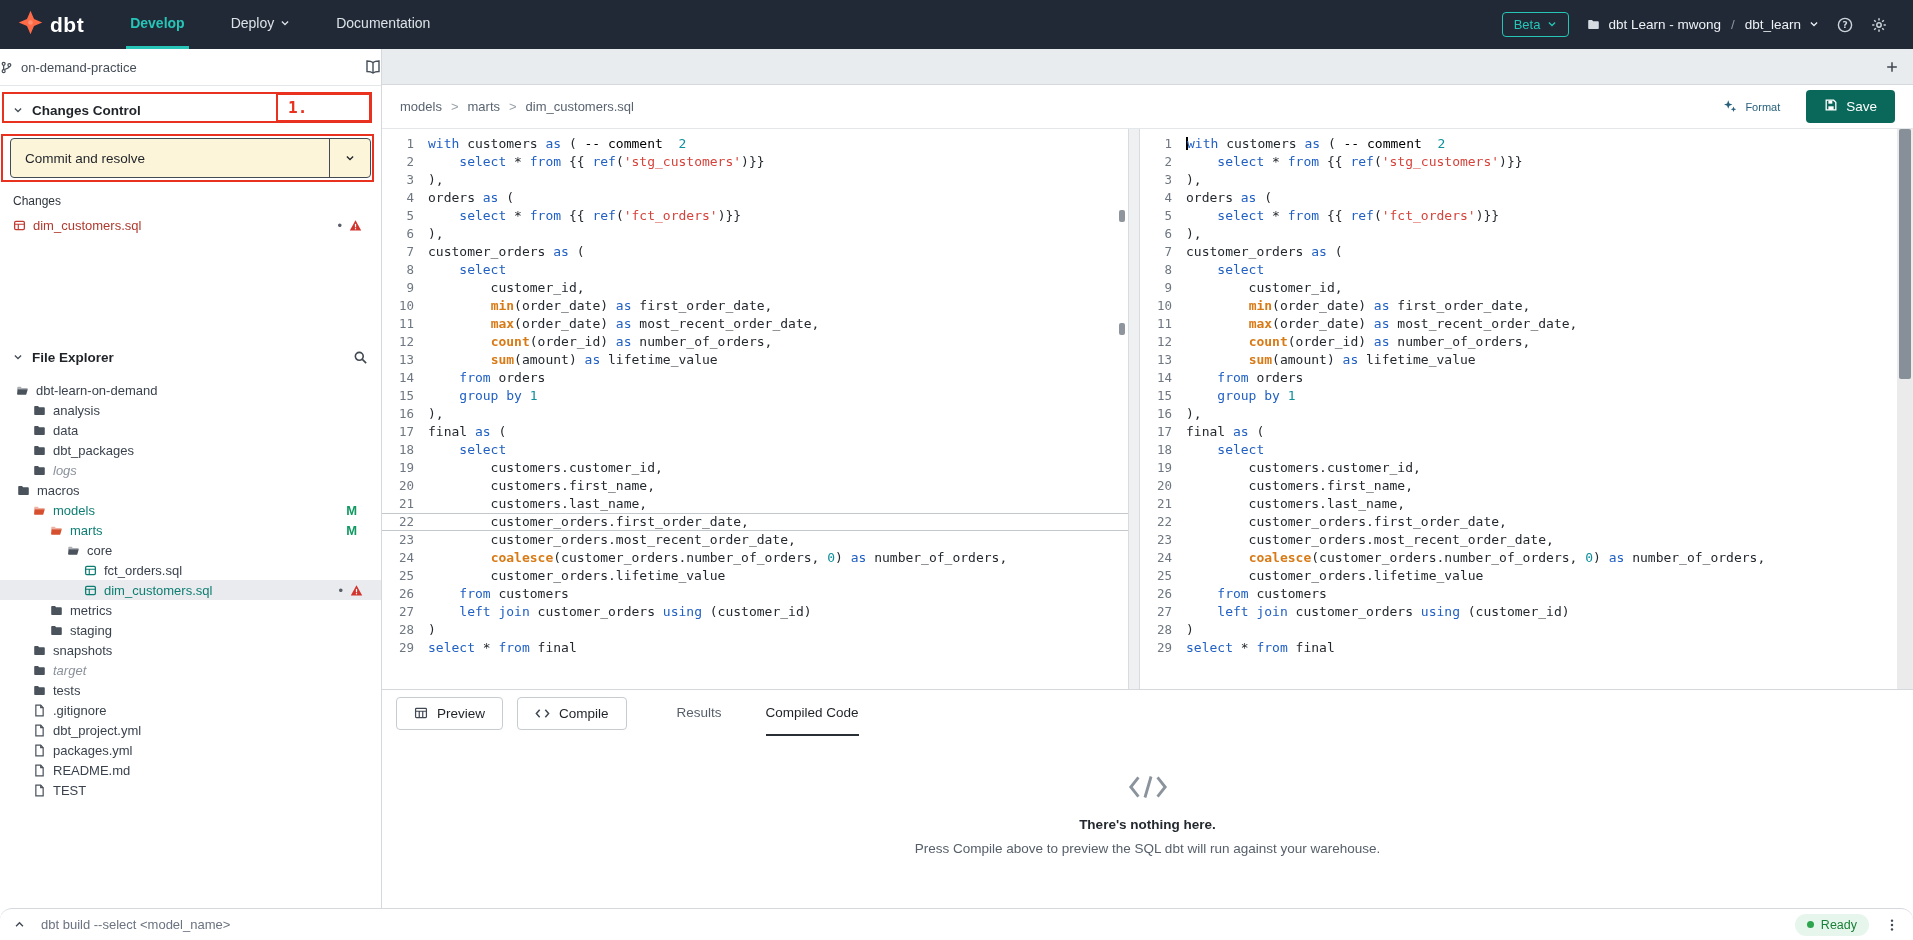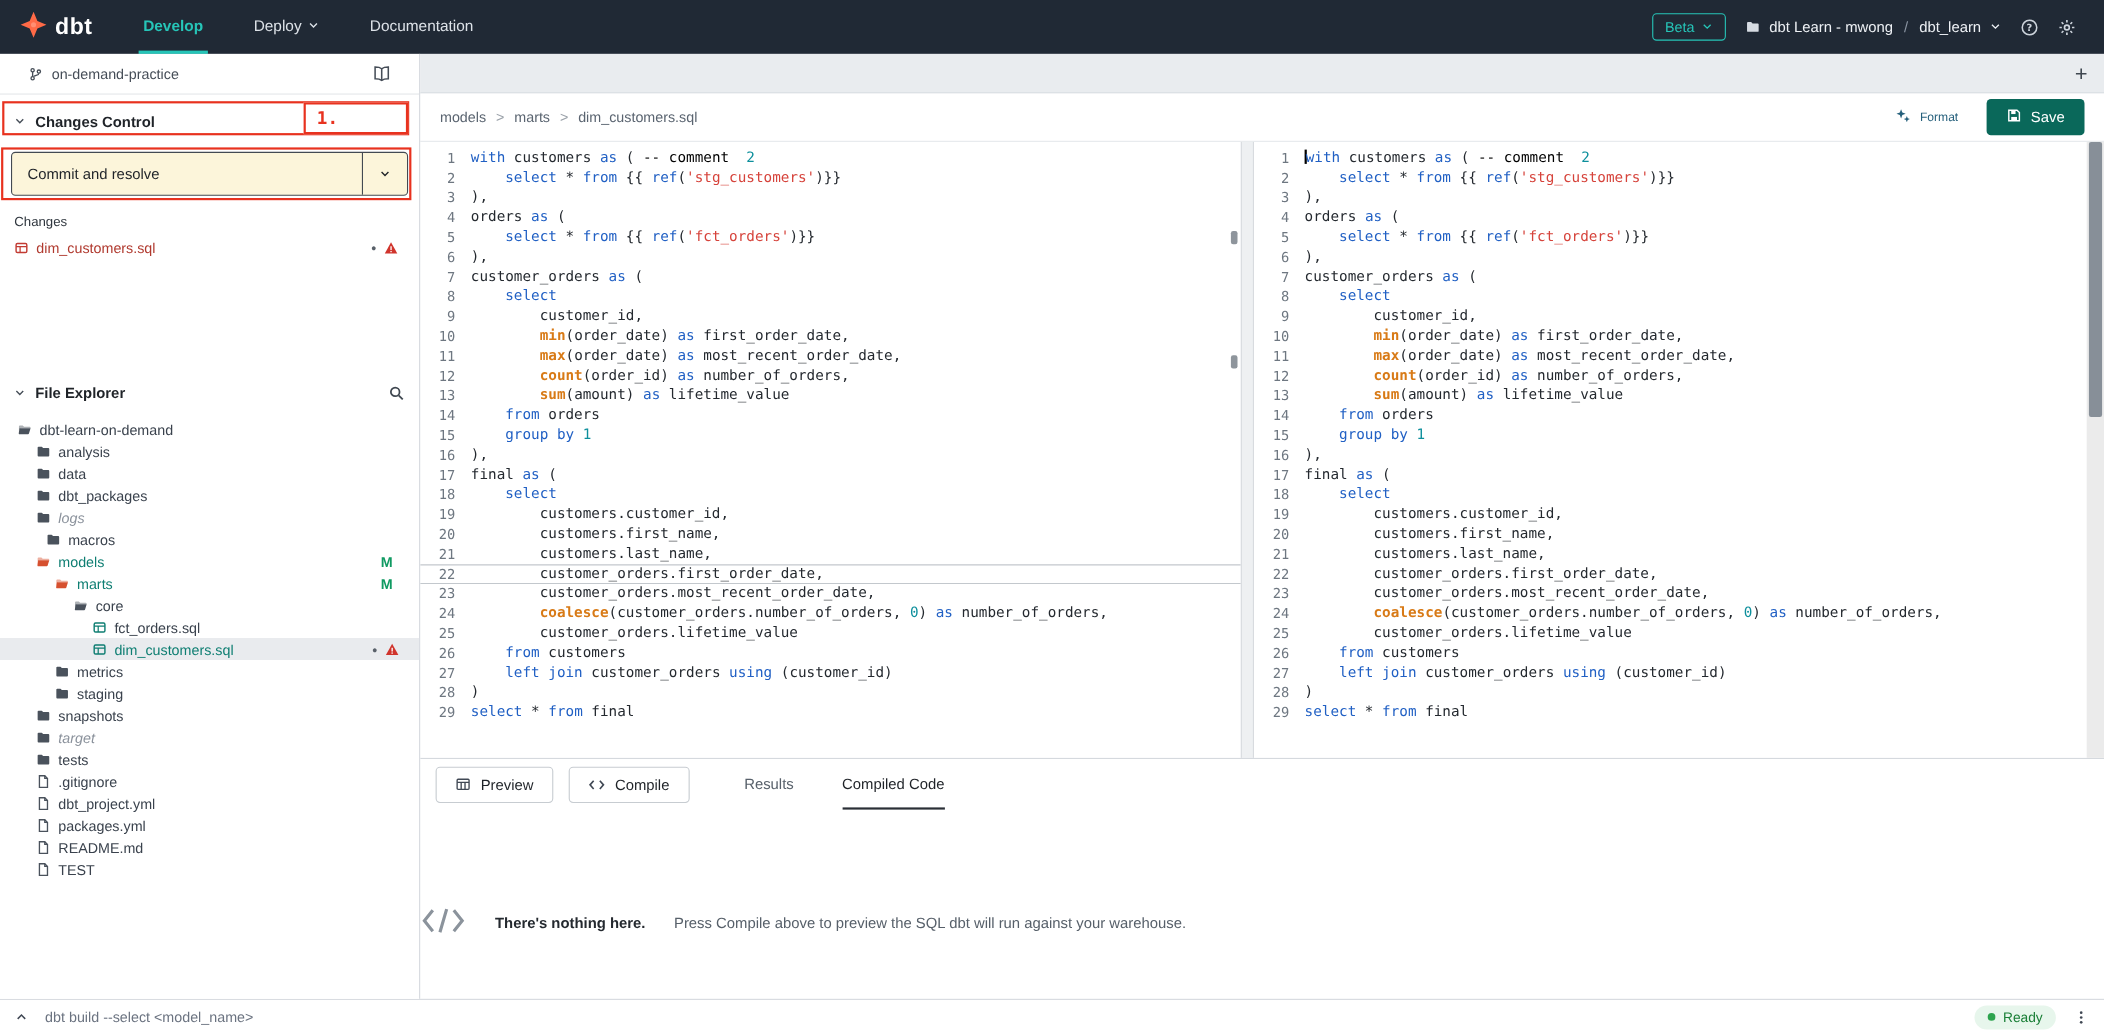--- a/index.html
+++ b/index.html
@@ -20,21 +20,21 @@
   .acct { display:flex; align-items:center; gap:8px; color:#eef1f5; font-size:13.5px; }
   .acct .sep { color:#8b95a3; padding:0 2px; }
   .acct-icon { color:#d6dbe2; display:flex; }
   .nav-tool { color:#cdd4dc; display:flex; align-items:center; cursor:pointer; }
 
   
   .body-row { flex:1 1 auto; display:flex; min-height:0; }
 
   
   .sidebar { width:382px; flex:0 0 382px; border-right:1px solid #d5d9de; position:relative; background:#fff; }
-  .branch-row { height:37px; display:flex; align-items:center; gap:8px; padding:0 26px; border-bottom:1px solid #e4e7ea; color:#454d57; }
+  .branch-row { height:37px; display:flex; align-items:center; gap:8px; padding:0 0; border-bottom:1px solid #e4e7ea; color:#454d57; }
   .branch-name { font-size:13px; color:#454d57; }
   .branch-row .spacer { flex:1; }
   .vc-header { margin-top:10px; height:28px; display:flex; align-items:center; gap:9px; padding:0 13px; }
   .section-title { font-size:13.5px; font-weight:bold; color:#1f2328; }
   .chev-ic { display:flex; color:#454d57; }
   .commit-btn { margin:14px 10px 0 10px; height:40px; background:#fcf5da; border:1px solid #434a52; border-radius:4px; display:flex; align-items:center; cursor:pointer; }
   .commit-label { flex:1; padding-left:14px; font-size:13.5px; color:#1f2328; }
   .commit-divider { width:1px; align-self:stretch; background:#434a52; }
   .commit-chev { width:40px; display:flex; align-items:center; justify-content:center; color:#1f2328; }
   .changes-label { margin:16px 13px 6px 13px; font-size:12px; color:#2e353d; }
@@ -97,27 +97,27 @@
   .editor-scroll-thumb { position:absolute; top:0; left:2px; width:12px; height:250px; background:#878f98; border-radius:2px; }
 
   
   .bottom-panel { height:219px; flex:0 0 219px; border-top:1px solid #d5d9de; display:flex; flex-direction:column; background:#fff; }
   .bp-toolbar { height:46px; flex:0 0 46px; display:flex; align-items:stretch; padding:0 14px; }
   .bp-btn { align-self:center; display:flex; align-items:center; gap:9px; border:1px solid #c7ccd1; background:#fff; border-radius:4px; padding:8px 17px; font-size:13.5px; color:#1f2328; cursor:pointer; margin-right:14px; }
   .bp-btn .b-ic { color:#404854; display:flex; }
   .bp-tabs { margin-left:36px; display:flex; gap:44px; }
   .bp-tab { display:flex; align-items:center; font-size:13.5px; color:#57606a; border-bottom:2px solid transparent; cursor:pointer; }
   .bp-tab.active { color:#1f2328; border-bottom-color:#2a2f36; }
-  .empty-state { flex:1; display:flex; flex-direction:row; align-items:center; padding-top:34px; gap:26px; }
+  .empty-state { flex:1; display:flex; flex-direction:column; align-items:center; padding-top:34px; gap:9px; }
   .empty-ic { color:#8b939c; }
   .empty-title { font-size:13.5px; font-weight:bold; color:#24292f; }
   .empty-sub { font-size:13.5px; color:#57606a; }
 
   
-  .statusbar { height:32px; flex:0 0 32px; border-top:1px solid #d5d9de; display:flex; align-items:center; gap:16px; padding:0 14px; background:#fff; }
+  .statusbar { height:32px; flex:0 0 32px; border-top:1px solid #d5d9de; display:flex; align-items:center; gap:16px; padding:0 14px; background:#fff;border-radius:12px; }
   .sb-chev { color:#404854; display:flex; cursor:pointer; }
   .sb-cmd { font-size:13px; color:#6b7380; }
   .sb-right { margin-left:auto; display:flex; align-items:center; gap:16px; }
   .ready-pill { display:flex; align-items:center; gap:7px; background:#e7f6ec; border-radius:12px; padding:4px 12px; cursor:default; }
   .ready-dot { width:7px; height:7px; border-radius:50%; background:#2da44e; }
   .ready-label { font-size:12.5px; color:#1a7f37; }
   .kebab { color:#404854; display:flex; cursor:pointer; }
 </style>
 </head>
 <body>
@@ -295,21 +295,21 @@
             <span class="t-label">dbt_packages</span>
           </div>
           <div class="tree-row" style="padding-left: 33px;">
             <span class="t-icon">
               <svg width="13" height="13" viewBox="0 0 16 16" fill="currentColor">
                 <path d="M1.5 3.5c0-.6.4-1 1-1h3.6l1.6 1.6h5.8c.6 0 1 .4 1 1v7.4c0 .6-.4 1-1 1h-11c-.6 0-1-.4-1-1z"></path>
               </svg>
             </span>
             <span class="t-label italic">logs</span>
           </div>
-          <div class="tree-row" style="padding-left: 42px;">
+          <div class="tree-row" style="padding-left: 17px;">
             <span class="t-icon">
               <svg width="13" height="13" viewBox="0 0 16 16" fill="currentColor">
                 <path d="M1.5 3.5c0-.6.4-1 1-1h3.6l1.6 1.6h5.8c.6 0 1 .4 1 1v7.4c0 .6-.4 1-1 1h-11c-.6 0-1-.4-1-1z"></path>
               </svg>
             </span>
             <span class="t-label">macros</span>
           </div>
           <div class="tree-row" style="padding-left: 33px;">
             <span class="t-icon icon-mod">
               <svg width="13" height="13" viewBox="0 0 16 16">

